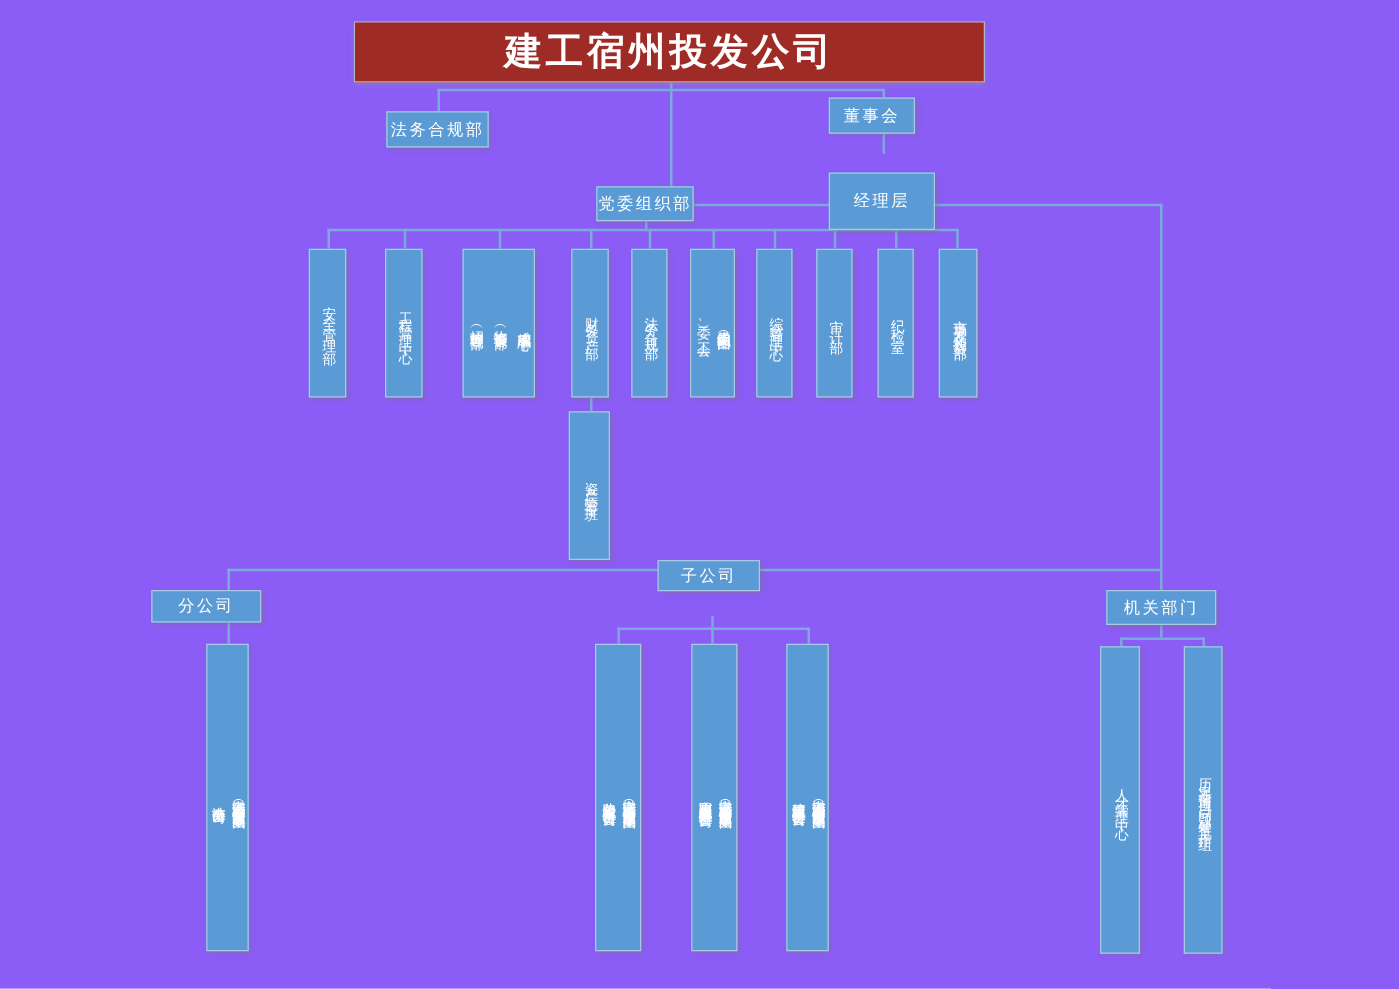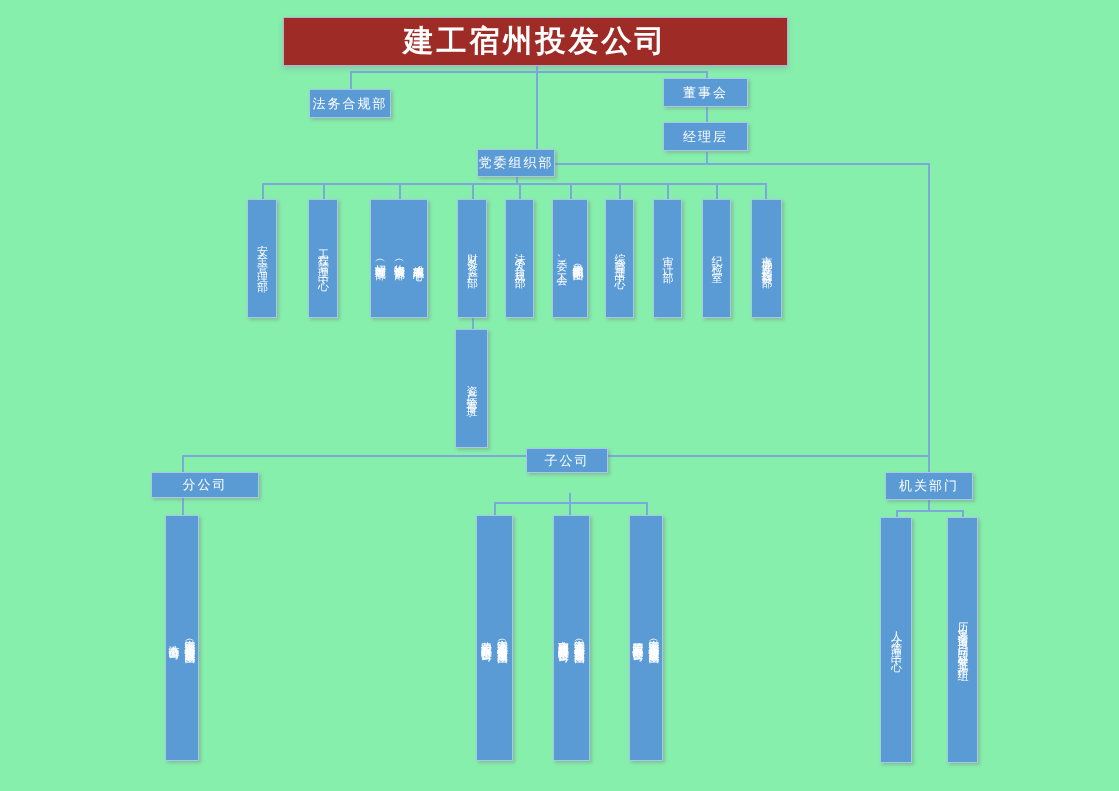--- a/index.html
+++ b/index.html
@@ -1,17 +1,17 @@
 <!DOCTYPE html>
 <html><head>
 <meta charset="utf-8">
 <style>
   html,body{margin:0;padding:0;background:#ffffff;}
   #stage{
-    position:relative;width:1119px;height:791px;background:#86efac;overflow:hidden;
+    position:relative;width:1119px;height:791px;background:#8b5cf6;overflow:hidden;
     font-family:"Liberation Sans",sans-serif;
   }
   
   .line{position:absolute;background:#7CA9DC;}
   .hl{height:1.5px;}
   .vl{width:1.5px;}
   
   .box{
     position:absolute;box-sizing:border-box;
     background:#5B9BD5;color:#ffffff;
@@ -86,24 +86,24 @@
   <div class="line vl" style="left:896px;top:510px;height:7px"></div>
   <div class="line vl" style="left:962px;top:510px;height:7px"></div>
 
   <div class="banner" style="left:283px;top:17px;width:505px;height:49px">
     <span>建工宿州投发公司</span>
   </div>
 
   <div class="box hbox" style="left:309px;top:89px;width:82px;height:29px">
     <span>法务合规部</span>
   </div>
-  <div class="box hbox" style="left:663px;top:78px;width:85px;height:29px">
+  <div class="box hbox" style="left:663px;top:78px;width:69px;height:29px">
     <span>董事会</span>
   </div>
-  <div class="box hbox" style="left:663px;top:122px;width:85px;height:29px">
+  <div class="box hbox" style="left:663px;top:138px;width:85px;height:46px">
     <span>经理层</span>
   </div>
   <div class="box hbox" style="left:477px;top:149px;width:78px;height:28px">
     <span>党委组织部</span>
   </div>
 
   <div class="box vbox ls9" style="left:247px;top:199px;width:30px;height:119px">
     <span class="vt">安全管理部</span>
   </div>
   <div class="box vbox ls6" style="left:308px;top:199px;width:30px;height:119px">
@@ -134,21 +134,21 @@
     <span class="vt">纪检室</span>
   </div>
   <div class="box vbox ls3" style="left:751px;top:199px;width:31px;height:119px">
     <span class="vt">市场开发和投资部</span>
   </div>
 
   <div class="box vbox ls4" style="left:455px;top:329px;width:33px;height:119px">
     <span class="vt">资产运营专班</span>
   </div>
 
-  <div class="box hbox" style="left:151px;top:472px;width:108px;height:26px">
+  <div class="box hbox" style="left:121px;top:472px;width:88px;height:26px">
     <span>分公司</span>
   </div>
   <div class="box hbox" style="left:526px;top:448px;width:82px;height:25px">
     <span>子公司</span>
   </div>
   <div class="box hbox" style="left:885px;top:472px;width:88px;height:28px">
     <span>机关部门</span>
   </div>
 
   <div class="box vbox ls1 mlh16" style="left:165px;top:515px;width:34px;height:246px">

